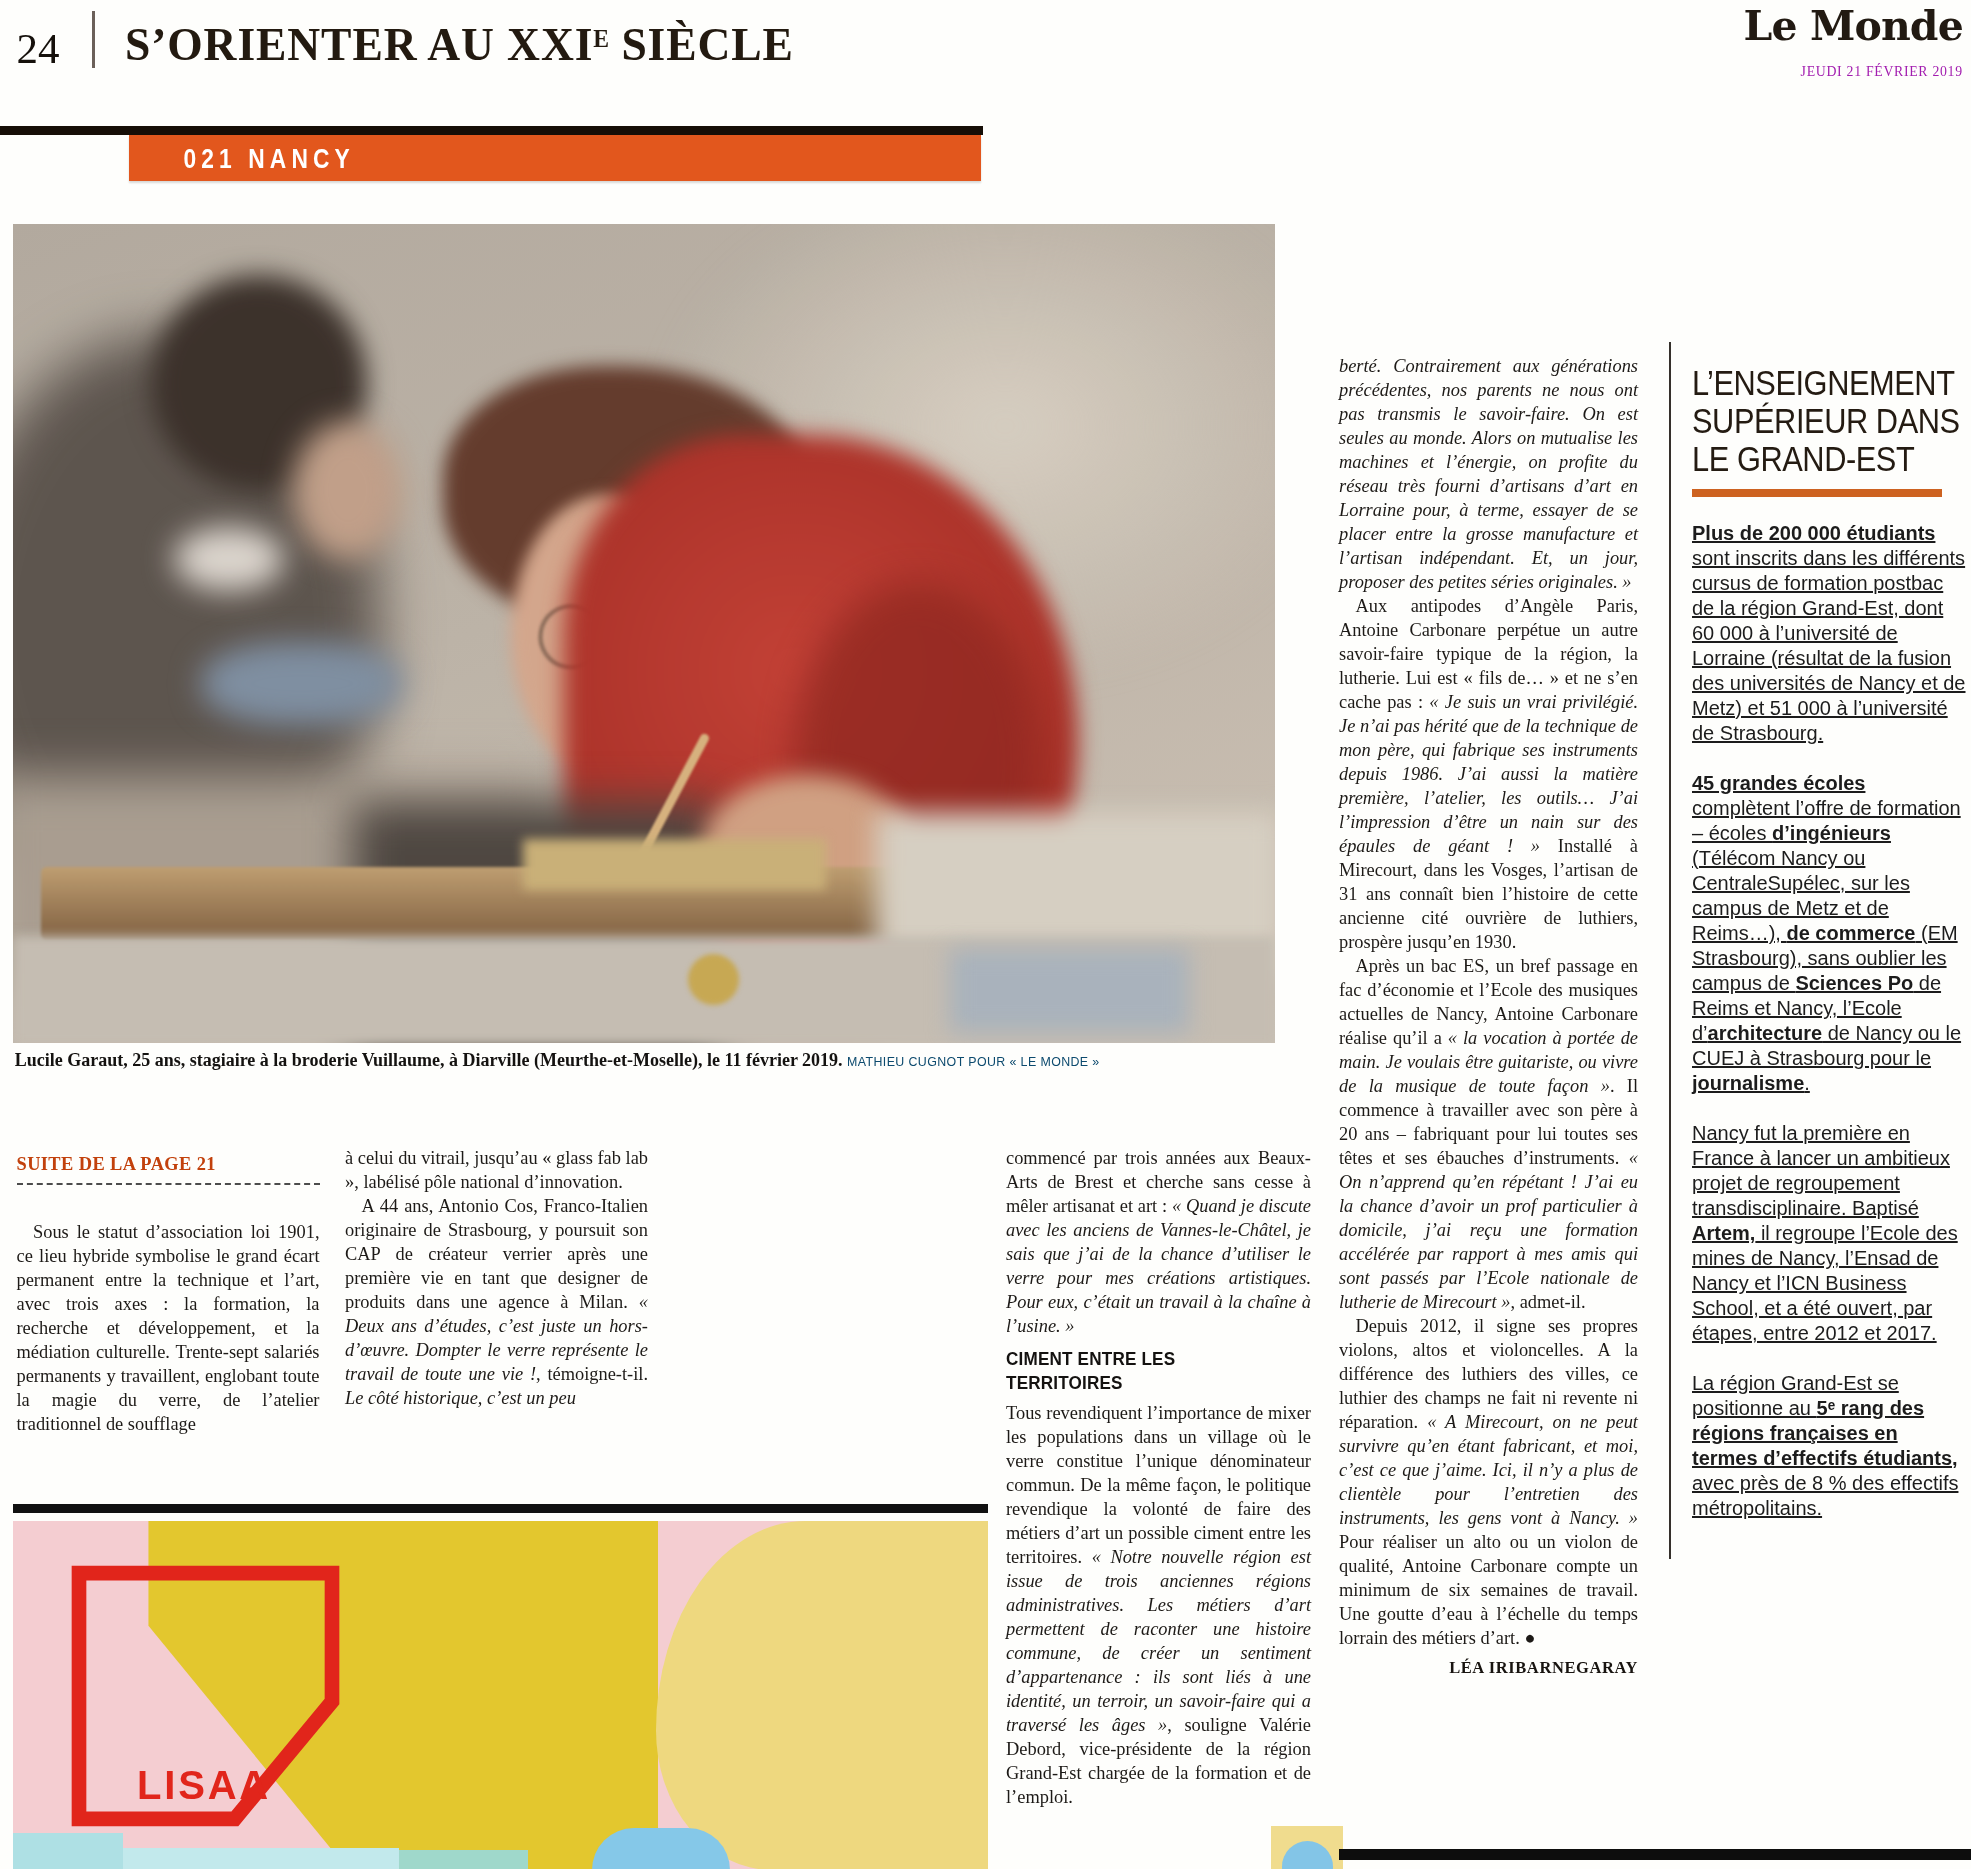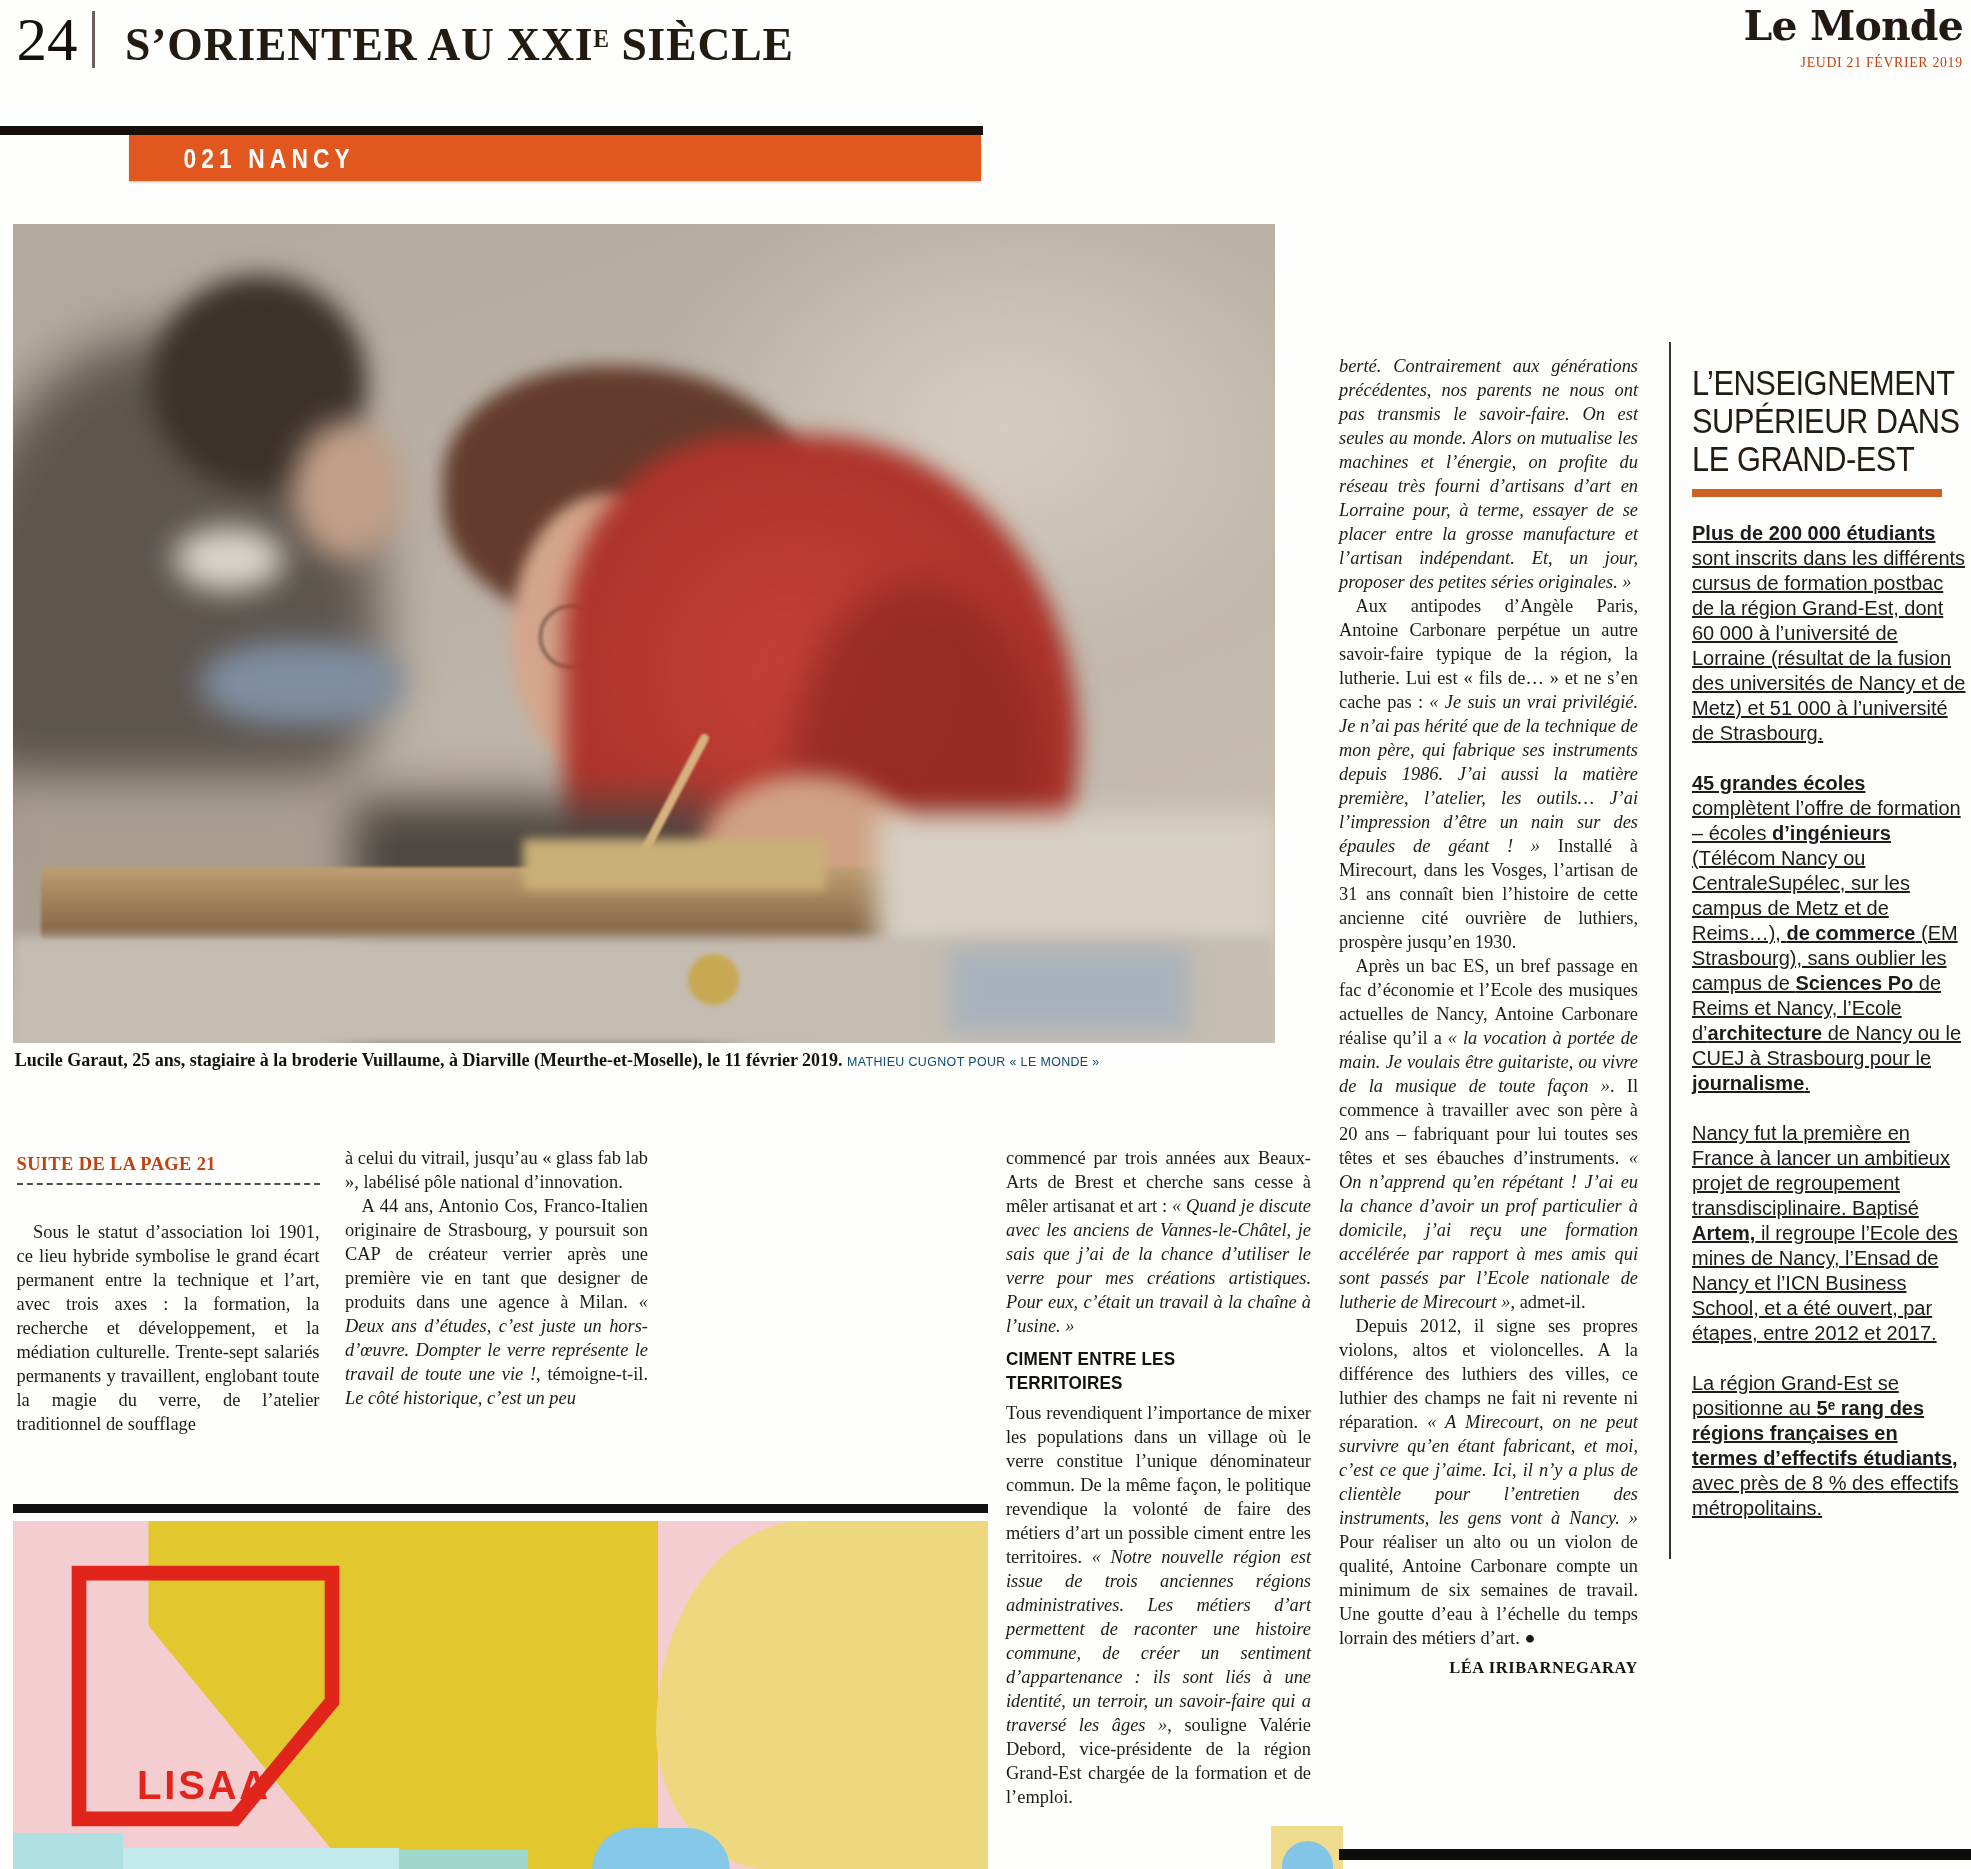--- a/index.html
+++ b/index.html
@@ -1,27 +1,27 @@
 <!DOCTYPE html>
 <html lang="fr" style="font-size:14.7px"><head>
 <meta charset="utf-8">
 <style>
   html,body{margin:0;padding:0;background:#ffffff;}
   #page{position:relative;width:1972px;height:1870px;background:#fefefc;overflow:hidden;
         font-family:"Liberation Serif",serif;color:#1d1a17;}
   
-  .pagenum{position:absolute;left:16.5px;top:9px;font-size:61px;line-height:61px;color:#15100b;}
+  .pagenum{position:absolute;left:16.5px;top:18px;font-size:43px;line-height:61px;color:#15100b;}
   .hrule-vert{position:absolute;left:92px;top:11px;width:2.8px;height:57px;background:#6b6059;}
   .headline{position:absolute;left:125px;top:13px;font-size:47px;line-height:51px;font-weight:700;
             color:#231a10;letter-spacing:0.9px;transform:scaleX(.97);transform-origin:left;}
   .headline sup{font-size:.52em;vertical-align:13px;letter-spacing:0;}
   .masthead-wrap{position:absolute;right:9.2px;top:3.7px;text-align:right;}
   .masthead{font-family:"DejaVu Serif",serif;font-weight:700;font-size:41px;line-height:44px;
             color:#221a12;letter-spacing:-0.9px;}
-  .issue-date{font-size:13.8px;letter-spacing:0.7px;color:#c2410c;margin-top:7px;}
+  .issue-date{font-size:13.8px;letter-spacing:0.7px;color:#a21caf;margin-top:16px;}
   .topbar{position:absolute;left:0;top:126px;width:983px;height:9.2px;background:#160e07;}
   .banner{position:absolute;left:129px;top:135px;width:852px;height:46px;background:#e2571d;
           box-shadow:0 1.8px 1.8px rgba(0,0,0,.15);}
   .banner-text{color:#fff;font-family:"Liberation Sans",sans-serif;font-weight:700;font-size:28.5px;
           line-height:47px;letter-spacing:6.4px;padding-left:68px;transform:scaleX(.8);transform-origin:left;}
   
   .photo{position:absolute;left:13px;top:224px;width:1262px;height:819px;overflow:hidden;
          background:linear-gradient(160deg,#b2aba0 0%,#bdb5a9 45%,#cdc4b7 100%);}
   .photo div{position:absolute;}
   .ph-bg-right{left:643px;top:-55px;width:698px;height:514px;background:radial-gradient(closest-side,#d9d2c5,rgba(217,210,197,0));filter:blur(18.4px);}

